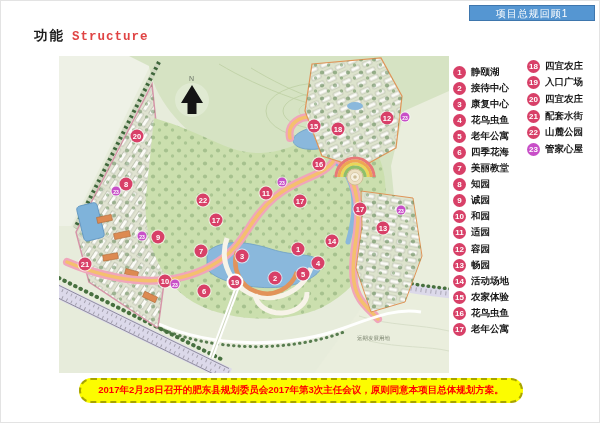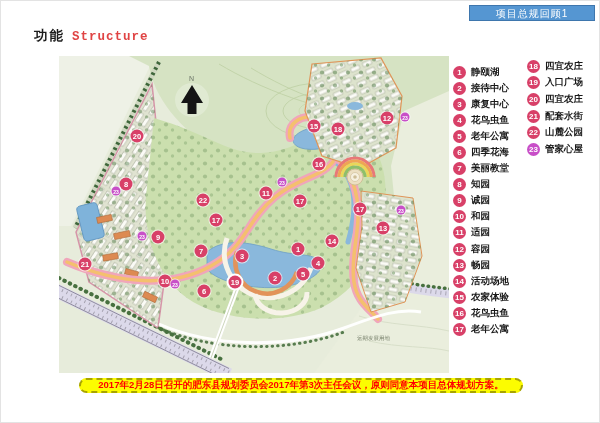--- a/index.html
+++ b/index.html
@@ -30,21 +30,21 @@
   .legend-col{position:absolute;display:flex;flex-direction:column;}
   #legend-col-1{left:452px;top:63px;}
   #legend-col-2{left:526px;top:57px;}
   .legend-row{display:flex;align-items:center;height:16.1px;}
   #legend-col-2 .legend-row{height:16.6px;}
   .legend-dot{width:13px;height:13px;border-radius:50%;display:flex;align-items:center;
               justify-content:center;color:#fff;font-size:8px;font-weight:bold;flex:0 0 13px;}
   .legend-label{margin-left:5px;font-size:9.5px;font-weight:bold;color:#1a1a1a;white-space:nowrap;}
 
   
-  .footnote{position:absolute;left:78px;top:377px;width:444px;height:15px;background:#fcfc00;
+  .footnote{position:absolute;left:78px;top:377px;width:444px;height:25px;background:#fcfc00;
             border:2px dashed #a8a400;border-radius:12px;box-sizing:border-box;
             display:flex;align-items:center;justify-content:center;}
   .footnote span{color:#ff0000;font-size:9.5px;font-weight:bold;white-space:nowrap;}
 </style>
 </head>
 <body>
 
 <div id="slide">
 
   <div class="header-tag">项目总规回顾1</div>

